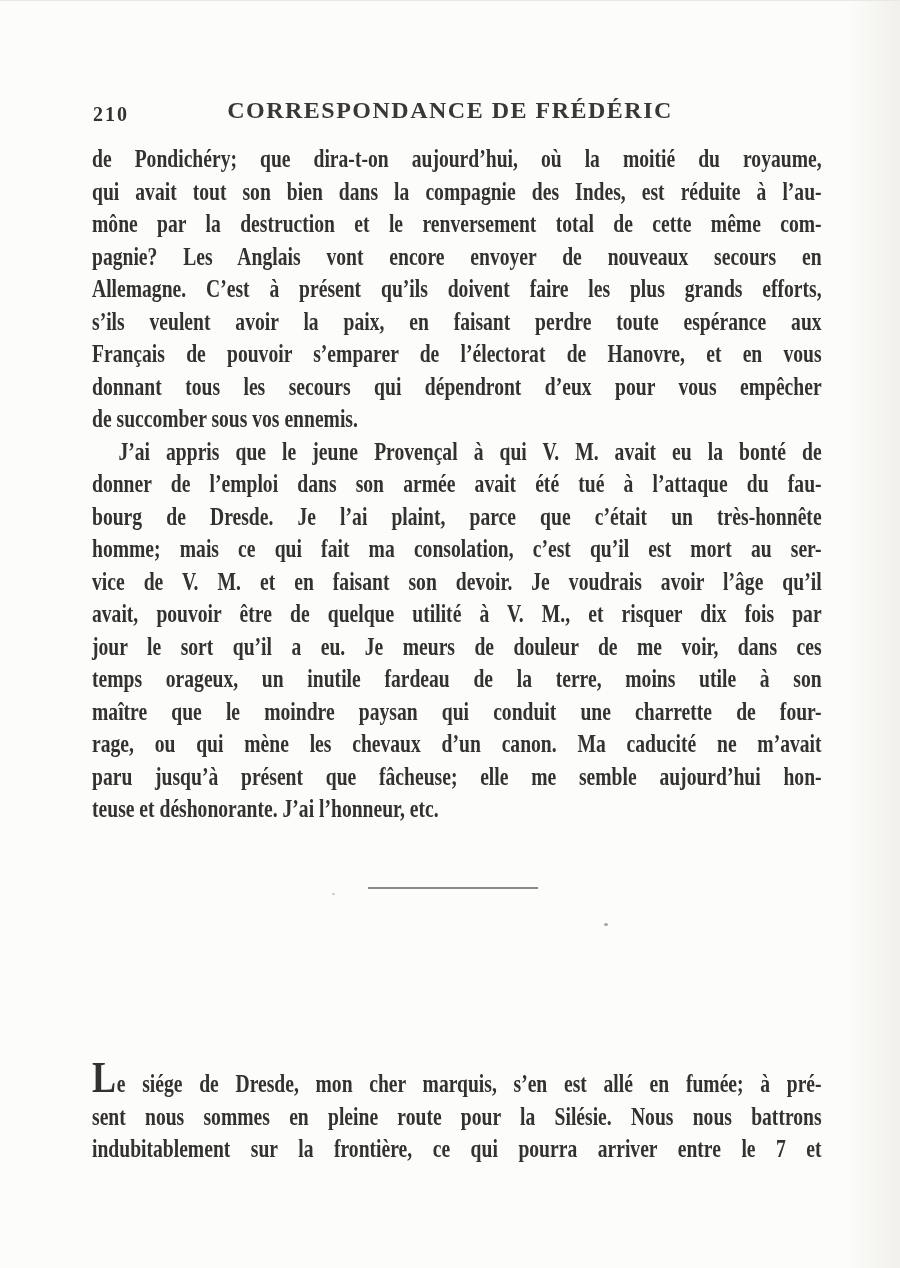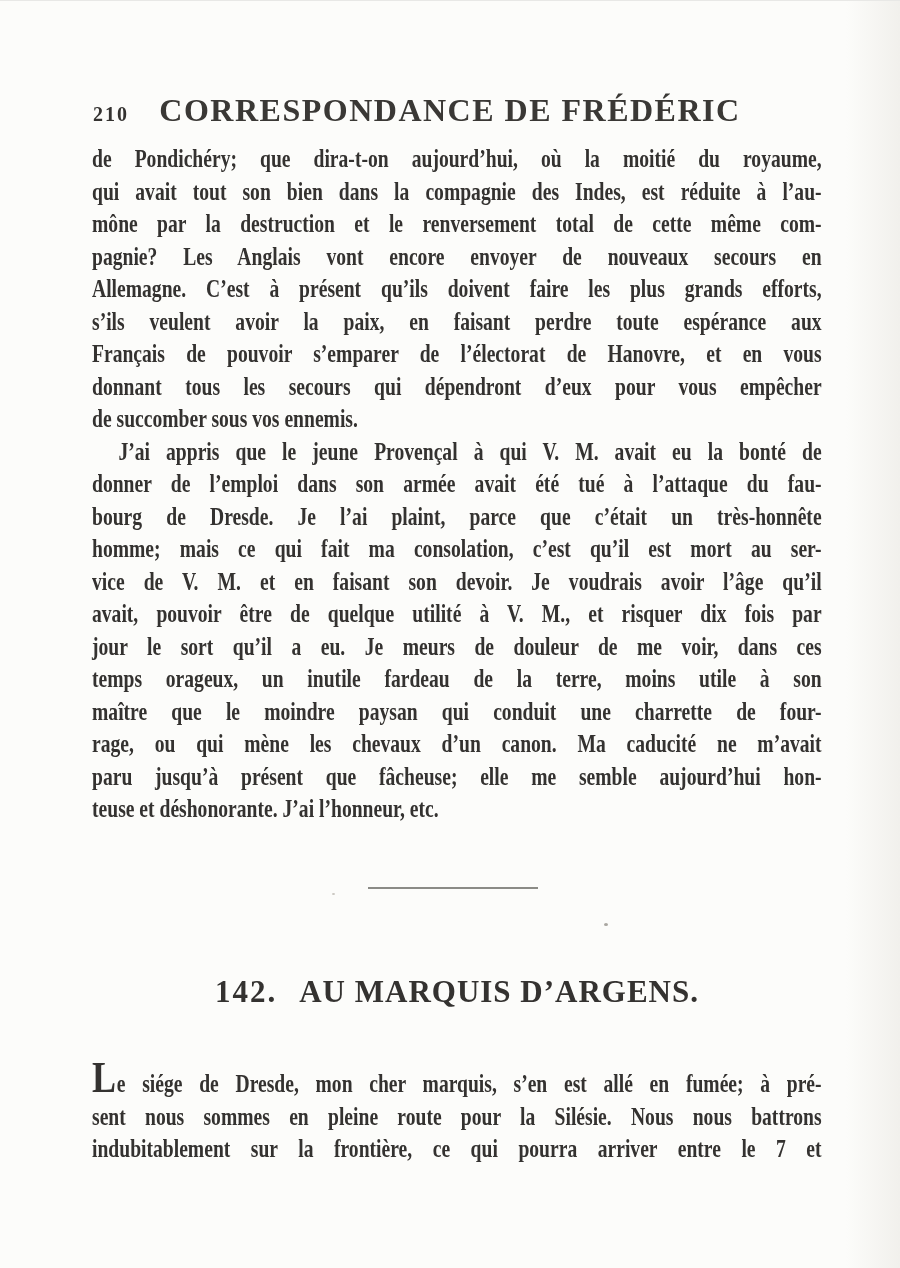--- a/index.html
+++ b/index.html
@@ -13,21 +13,21 @@
     font-family: "Liberation Serif", "DejaVu Serif", serif;
     color: #343230;
     overflow: hidden;
     font-weight: bold;
   }
   
   .running-header {
     position: absolute;
     top: 95px; left: 0; width: 900px;
     text-align: center;
-    font-size: 32px;
+    font-size: 24px;
     letter-spacing: 1.5px;
     line-height: 28px;
     color: #3a3835;
   }
   .page-number {
     position: absolute;
     top: 102px; left: 93px;
     font-size: 20px;
     letter-spacing: 2px;
     line-height: 22px;
@@ -124,23 +124,20 @@
     <div class="line">maître que le moindre paysan qui conduit une charrette de four-</div>
     <div class="line">rage, ou qui mène les chevaux d’un canon.  Ma caducité ne m’avait</div>
     <div class="line">paru jusqu’à présent que fâcheuse; elle me semble aujourd’hui hon-</div>
     <div class="line lastline">teuse et déshonorante.  J’ai l’honneur, etc.</div>
   </div>
 
   <div class="rule"></div>
   <div class="speck speck-2"></div>
   <div class="speck speck-1"></div>
 
-  <div class="letter-heading">
-    <span class="num">142.</span><span>AU MARQUIS D’ARGENS.</span>
-  </div>
 
 
   <div class="textblock tb-letter">
     <div class="line"><span class="initial">L</span><span>e siége de Dresde, mon cher marquis, s’en est allé en fumée; à pré-</span></div>
     <div class="line">sent nous sommes en pleine route pour la Silésie.  Nous nous battrons</div>
     <div class="line">indubitablement sur la frontière, ce qui pourra arriver entre le 7 et</div>
   </div>
 
 </div>
 

